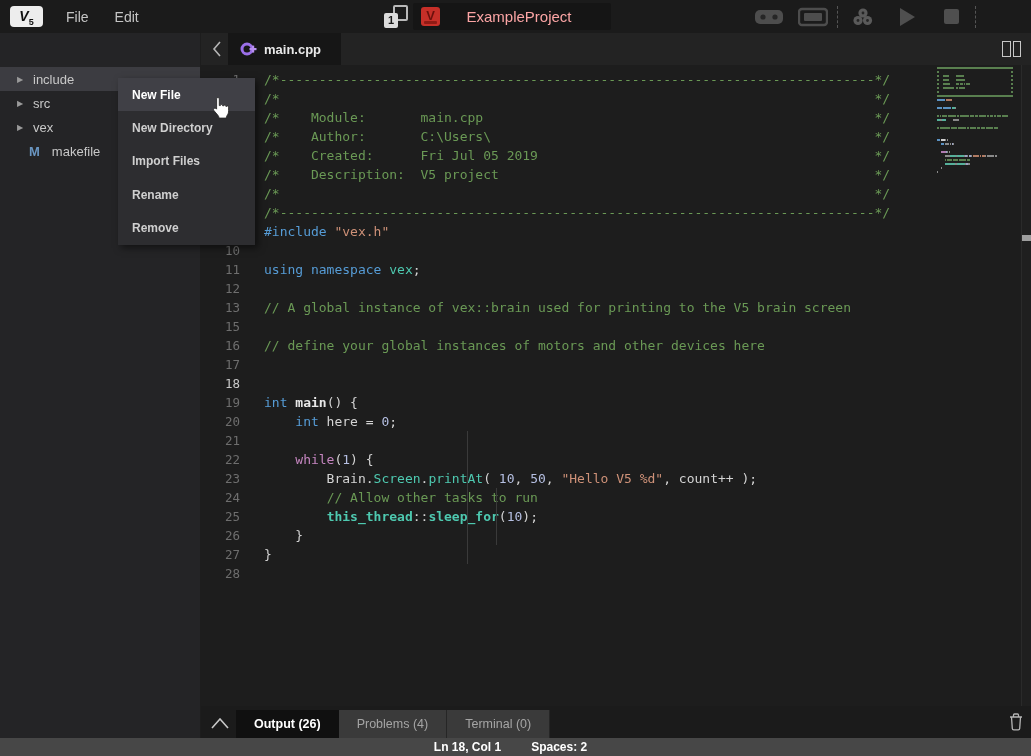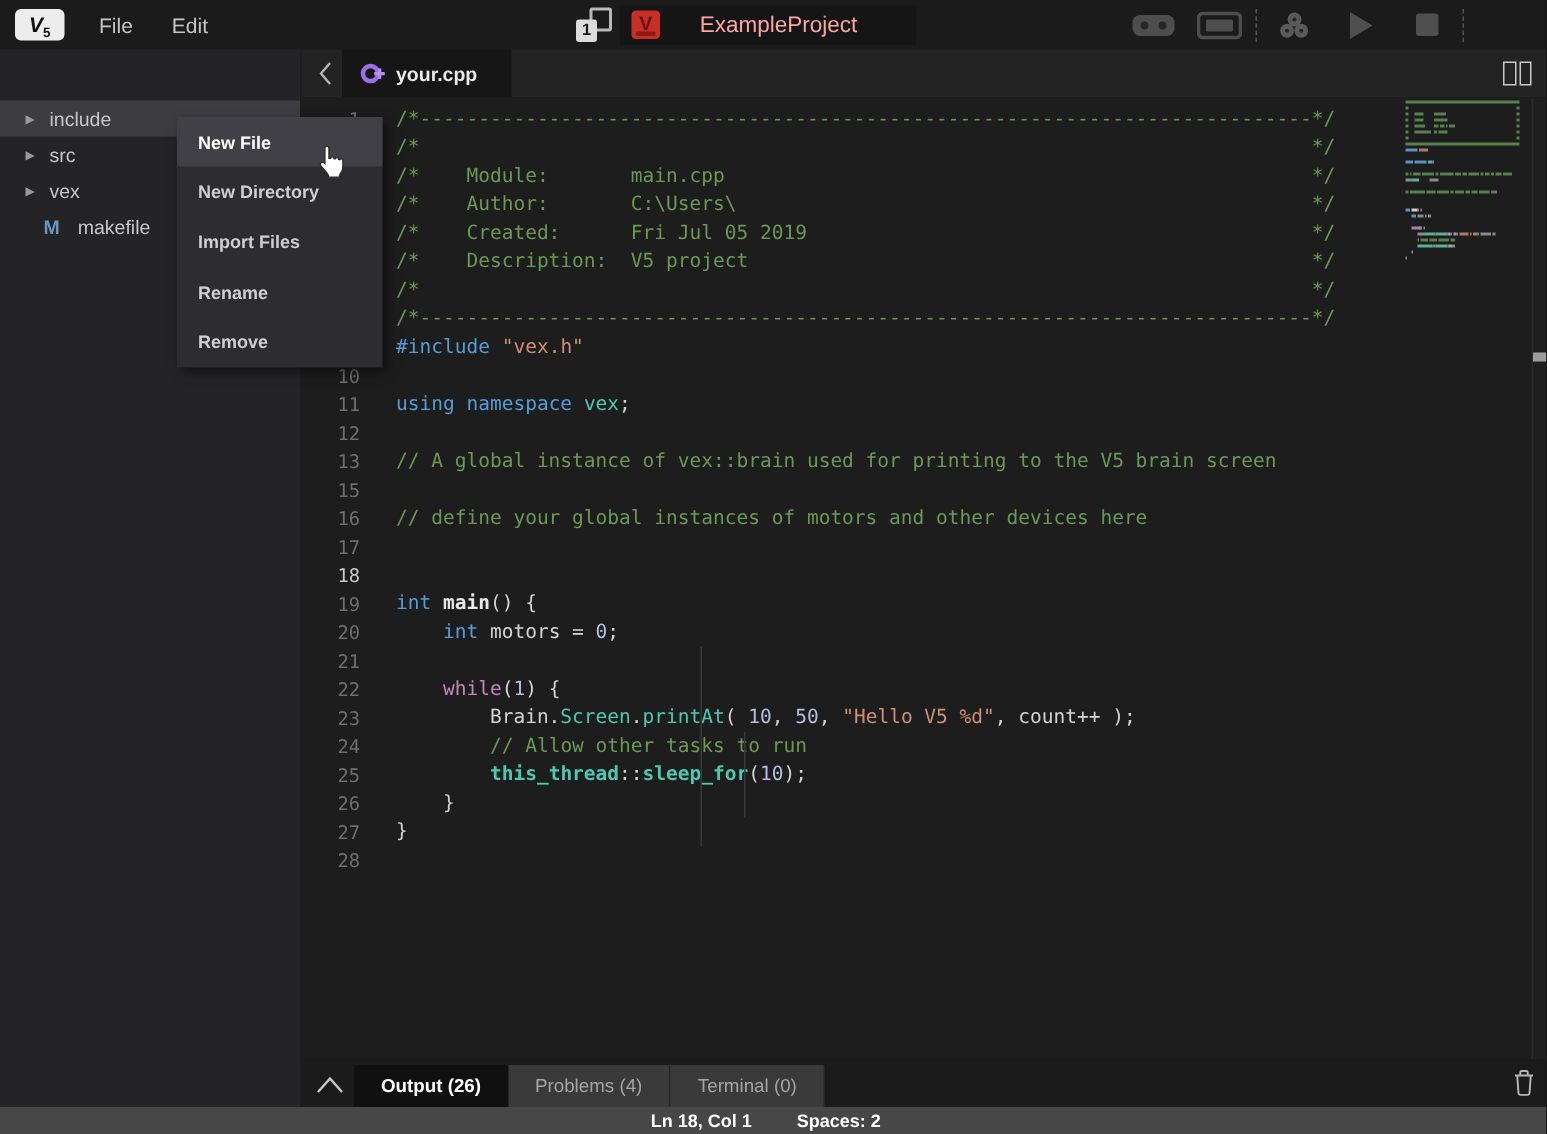--- a/index.html
+++ b/index.html
@@ -159,21 +159,21 @@
         </svg>
     </div>
     <div id="edtab">
       <span id="cppicon">
         <svg width="17" height="16" viewBox="0 0 17 16">
             <circle cx="7" cy="8" r="5" fill="none" stroke="#9b6fe8" stroke-width="3"></circle>
             <rect x="9.5" y="7" width="7" height="2.2" fill="#b88ff0"></rect>
             <rect x="12" y="4.6" width="2.2" height="7" fill="#b88ff0"></rect>
           </svg>
       </span>
-      <span class="tabname">your.cpp</span>
+      <span class="tabname">main.cpp</span>
     </div>
     <div id="spliticon">
         <span></span>
         <span></span>
       </div>
   </div>
 
   <div id="editor">
     <div id="codewrap">
         <div class="line"><span class="ln">1</span><span class="lc"><span class="tk-cmt">/*----------------------------------------------------------------------------*/</span></span></div>
@@ -187,21 +187,21 @@
         <div class="line"><span class="ln">9</span><span class="lc"><span class="tk-kw">#include</span><span class="tk-pln"> </span><span class="tk-str">"vex.h"</span></span></div>
         <div class="line"><span class="ln">10</span><span class="lc"></span></div>
         <div class="line"><span class="ln">11</span><span class="lc"><span class="tk-kw">using</span><span class="tk-pln"> </span><span class="tk-kw">namespace</span><span class="tk-pln"> </span><span class="tk-typ">vex</span><span class="tk-pln">;</span></span></div>
         <div class="line"><span class="ln">12</span><span class="lc"></span></div>
         <div class="line"><span class="ln">13</span><span class="lc"><span class="tk-cmt">// A global instance of vex::brain used for printing to the V5 brain screen</span></span></div>
         <div class="line"><span class="ln">15</span><span class="lc"></span></div>
         <div class="line"><span class="ln">16</span><span class="lc"><span class="tk-cmt">// define your global instances of motors and other devices here</span></span></div>
         <div class="line"><span class="ln">17</span><span class="lc"></span></div>
         <div class="line"><span class="ln cur">18</span><span class="lc"></span></div>
         <div class="line"><span class="ln">19</span><span class="lc"><span class="tk-kw">int</span><span class="tk-pln"> </span><span class="tk-fn">main</span><span class="tk-pln">() {</span></span></div>
-        <div class="line"><span class="ln">20</span><span class="lc"><span class="tk-pln">    </span><span class="tk-kw">int</span><span class="tk-pln"> motors = </span><span class="tk-num">0</span><span class="tk-pln">;</span></span></div>
+        <div class="line"><span class="ln">20</span><span class="lc"><span class="tk-pln">    </span><span class="tk-kw">int</span><span class="tk-pln"> here = </span><span class="tk-num">0</span><span class="tk-pln">;</span></span></div>
         <div class="line"><span class="ln">21</span><span class="lc"></span></div>
         <div class="line"><span class="ln">22</span><span class="lc"><span class="tk-pln">    </span><span class="tk-ctl">while</span><span class="tk-pln">(</span><span class="tk-num">1</span><span class="tk-pln">) {</span></span></div>
         <div class="line"><span class="ln">23</span><span class="lc"><span class="tk-pln">        Brain.</span><span class="tk-typ">Screen</span><span class="tk-pln">.</span><span class="tk-typ">printAt</span><span class="tk-pln">( </span><span class="tk-num">10</span><span class="tk-pln">, </span><span class="tk-num">50</span><span class="tk-pln">, </span><span class="tk-str">"Hello V5 %d"</span><span class="tk-pln">, count++ );</span></span></div>
         <div class="line"><span class="ln">24</span><span class="lc"><span class="tk-pln">        </span><span class="tk-cmt">// Allow other tasks to run</span></span></div>
         <div class="line"><span class="ln">25</span><span class="lc"><span class="tk-pln">        </span><span class="tk-typb">this_thread</span><span class="tk-pln">::</span><span class="tk-typb">sleep_for</span><span class="tk-pln">(</span><span class="tk-num">10</span><span class="tk-pln">);</span></span></div>
         <div class="line"><span class="ln">26</span><span class="lc"><span class="tk-pln">    }</span></span></div>
         <div class="line"><span class="ln">27</span><span class="lc"><span class="tk-pln">}</span></span></div>
         <div class="line"><span class="ln">28</span><span class="lc"></span></div>
       </div>
     <div class="iguide" style="left:266px;top:366px;height:133px;"></div>

